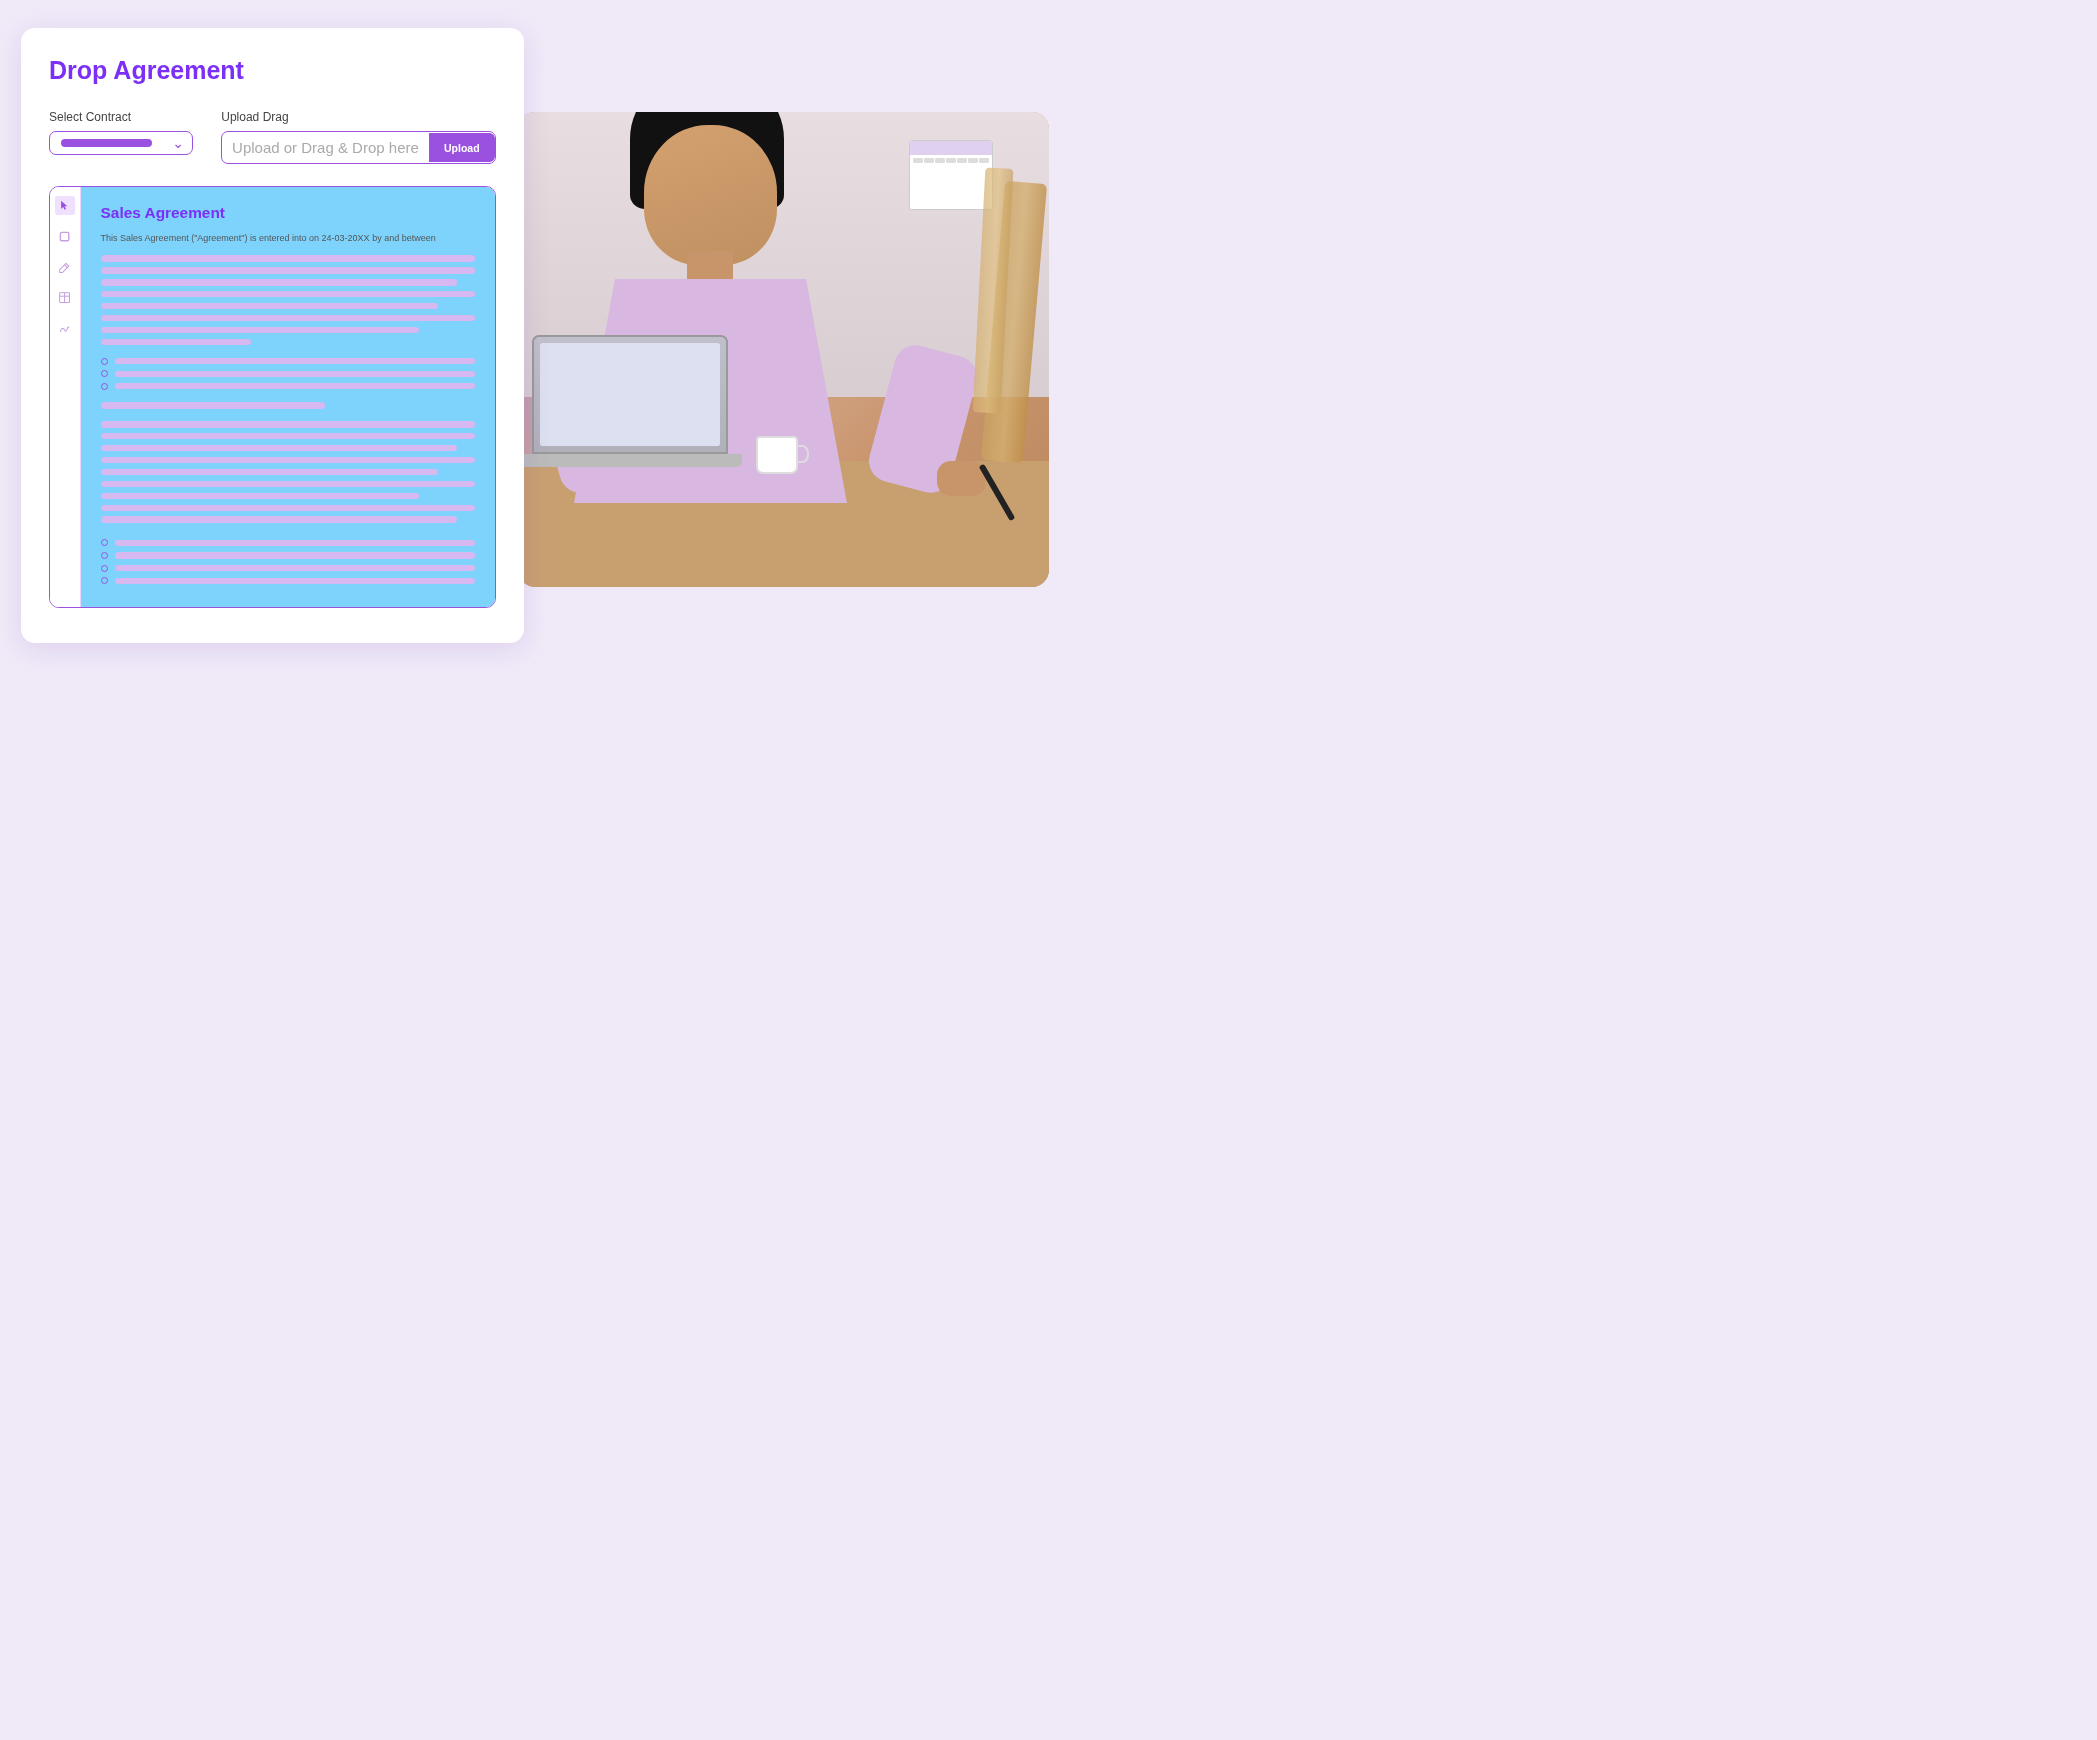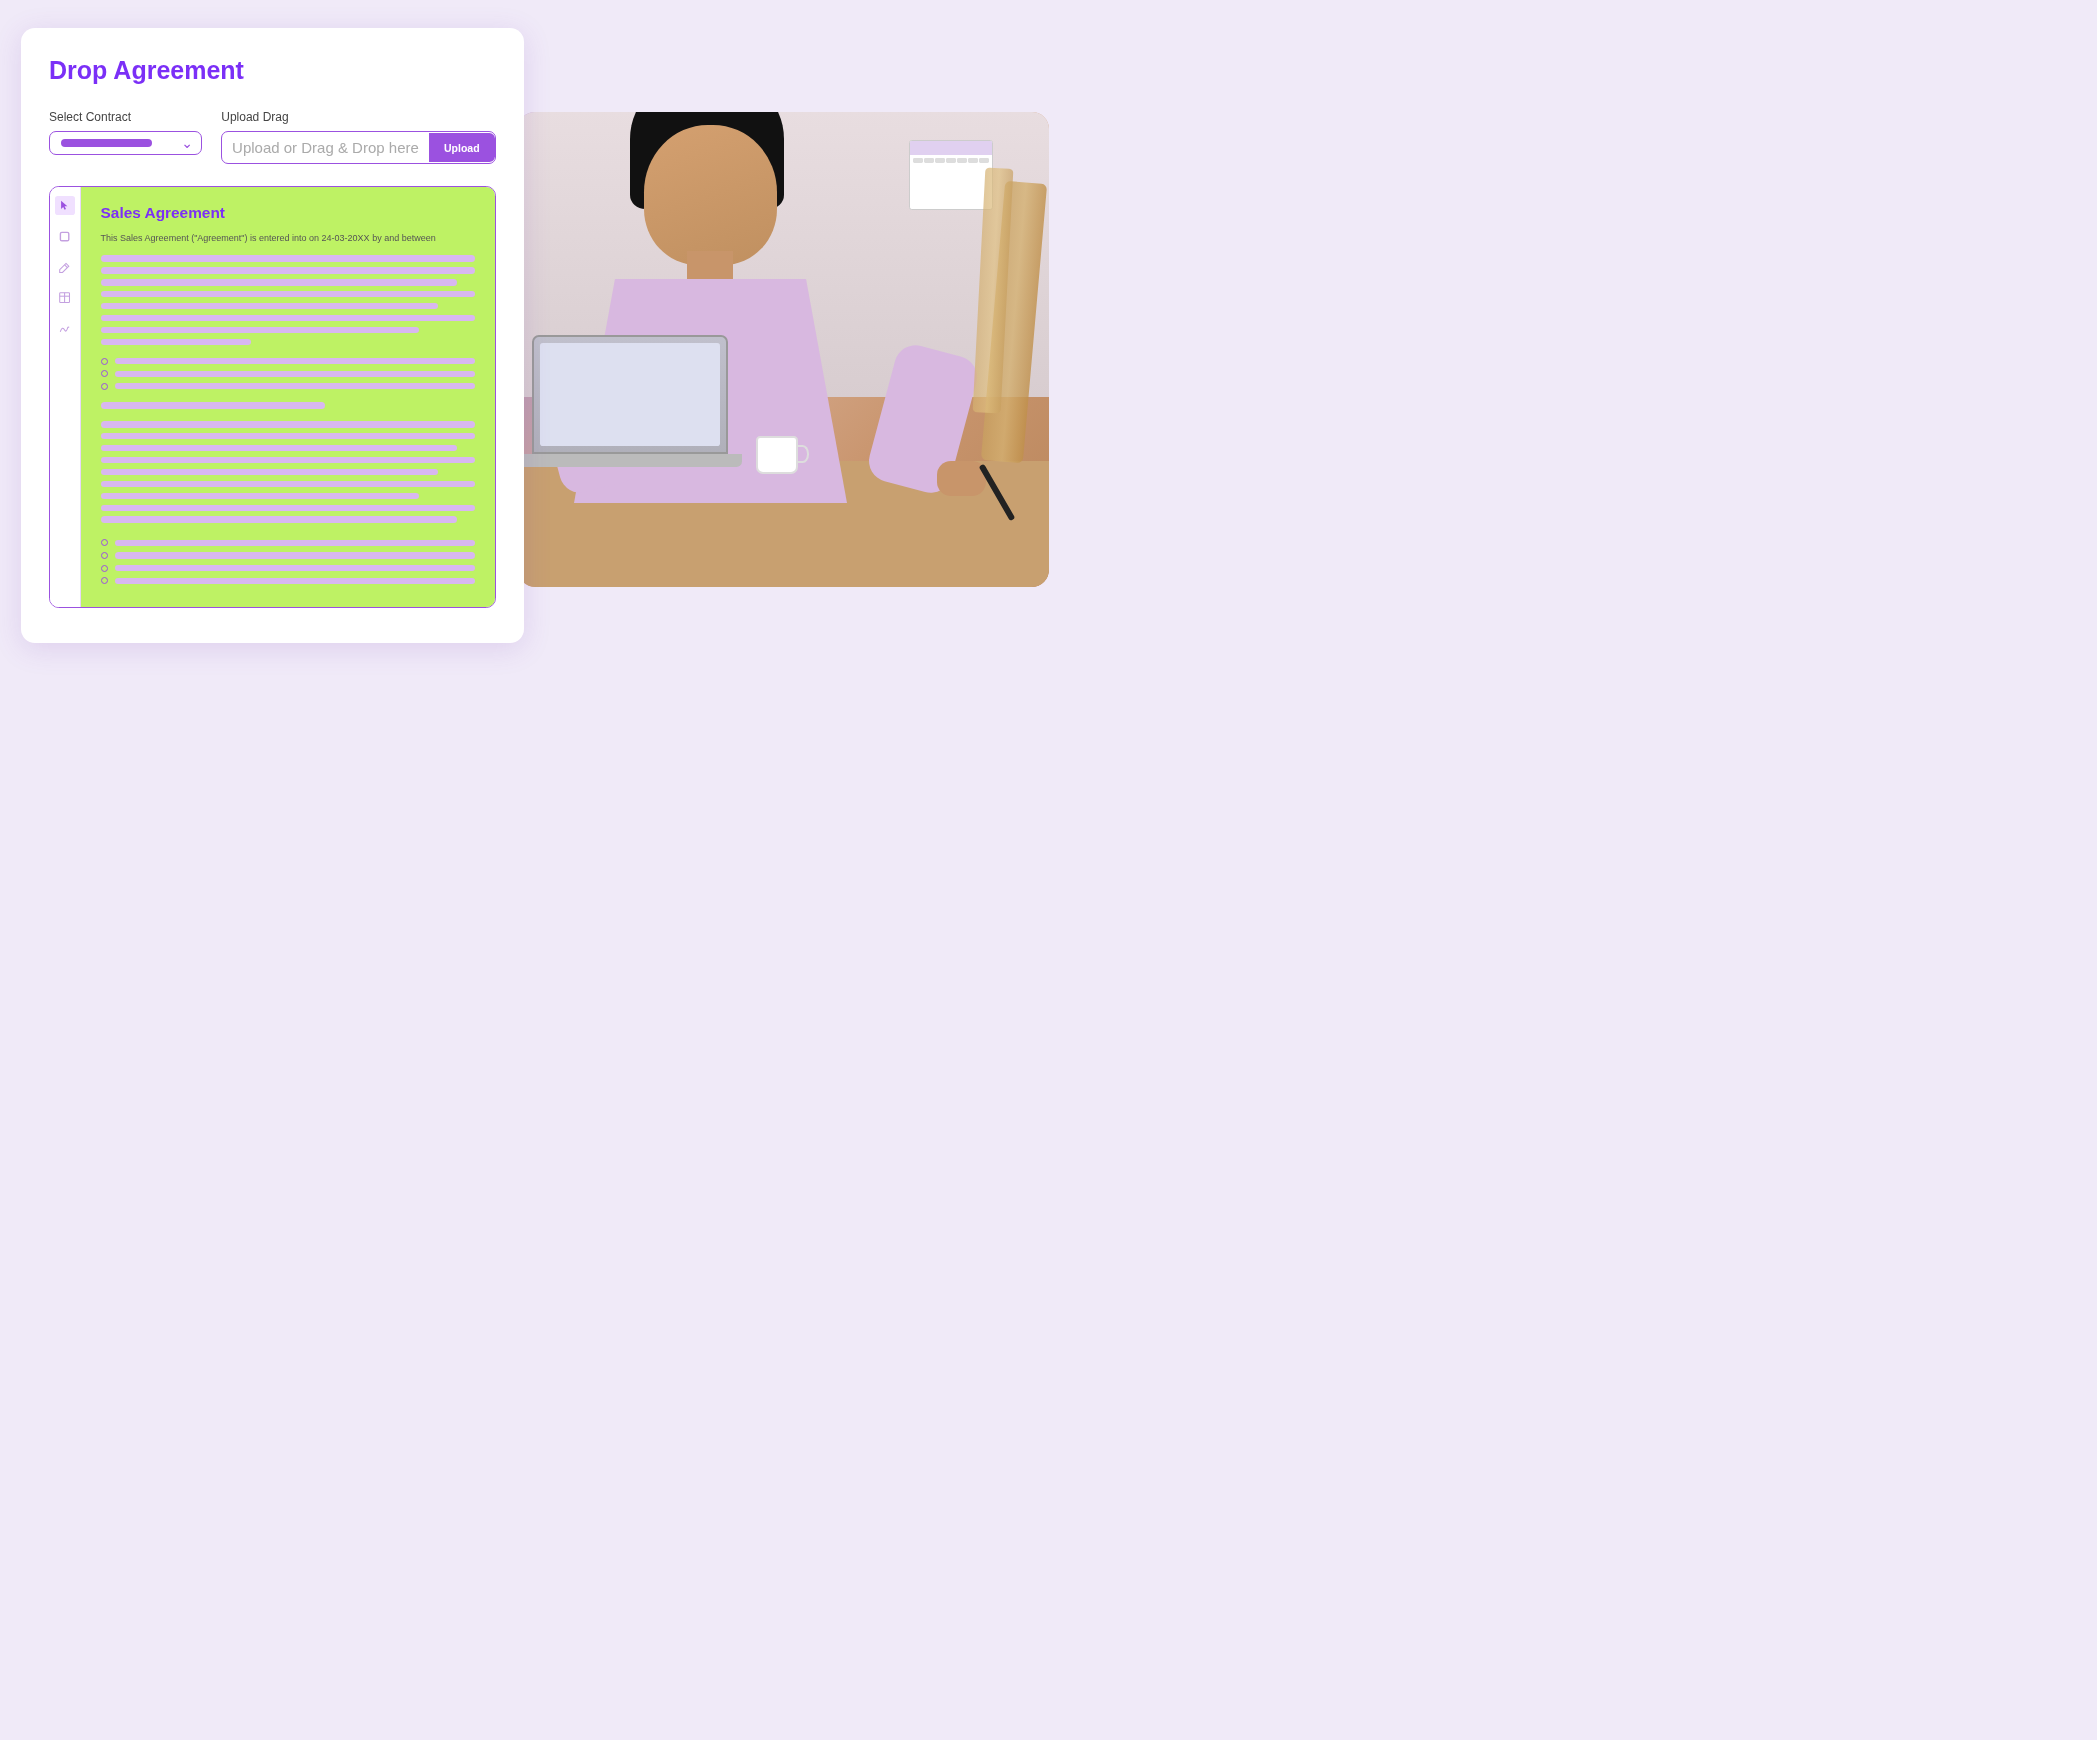--- a/index.html
+++ b/index.html
@@ -74,21 +74,21 @@
 
     .card-title {
       font-size: 25px;
       font-weight: 700;
       color: #7b2ff7;
       margin-bottom: 25px;
     }
 
     .form-row {
       display: flex;
-      gap: 19px;
+      gap: 28px;
       margin-bottom: 22.4px;
     }
 
     .form-group {
       display: flex;
       flex-direction: column;
       gap: 7px;
     }
 
     .form-group.contract {
@@ -194,21 +194,21 @@
     }
 
     .tool-icon.active {
       background: #f0e0ff;
     }
 
     
     .doc-content {
       flex: 1;
       padding: 17px 19.6px;
-      background: #bef264;
+      background: #7dd3fc;
     }
 
     .doc-title {
       font-size: 15.4px;
       font-weight: 700;
       color: #7b2ff7;
       margin-bottom: 9.8px;
     }
 
     .doc-intro {

